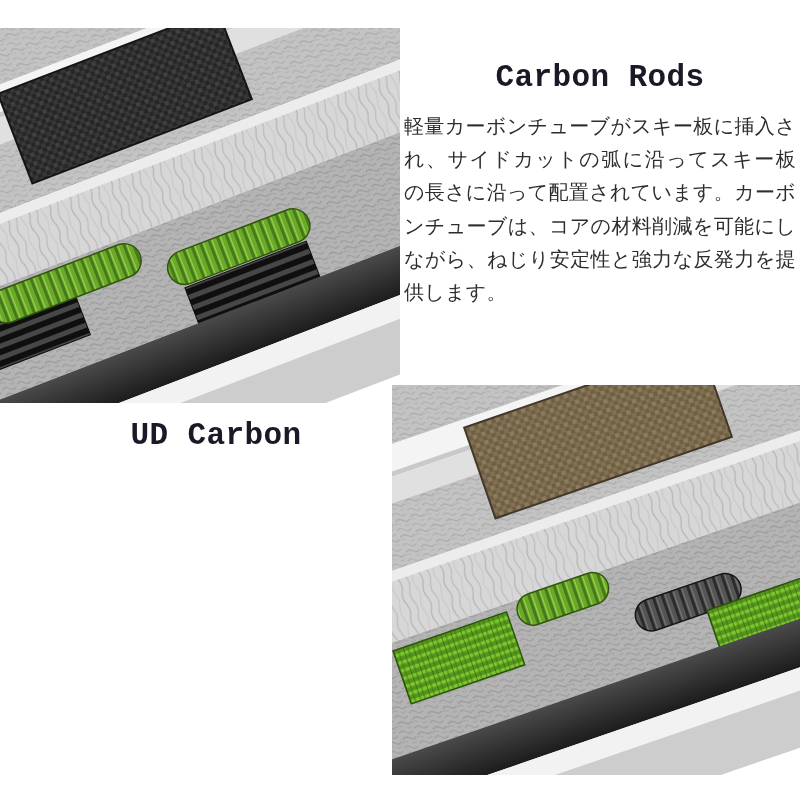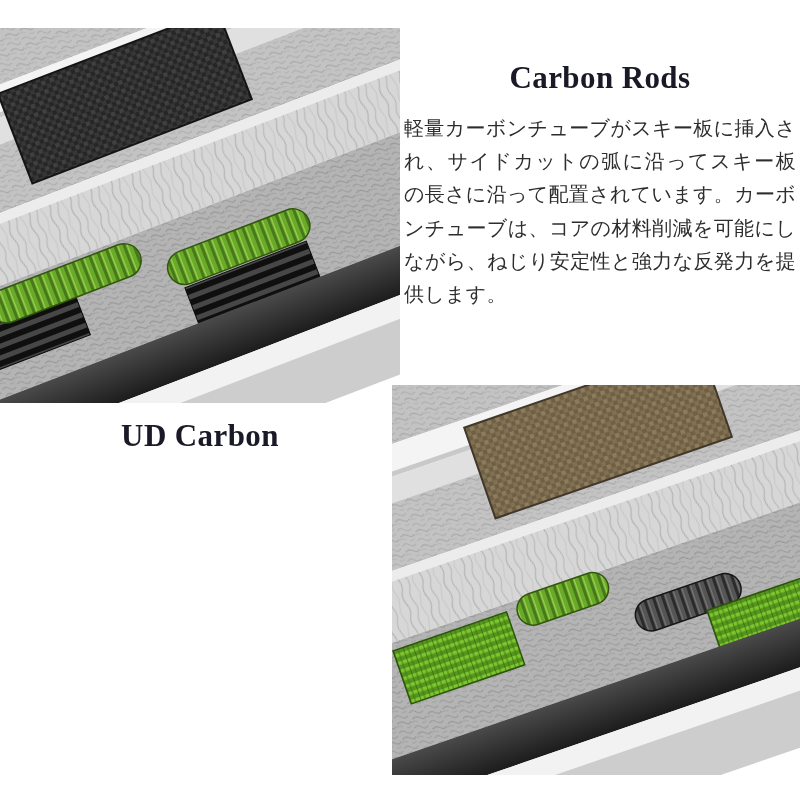--- a/index.html
+++ b/index.html
@@ -1,26 +1,26 @@
 <!DOCTYPE html>
 <html><head>
 <meta charset="utf-8">
 <style>
   html,body{margin:0;padding:0;background:#ffffff;}
   .canvas{
     position:relative;width:800px;height:800px;background:#ffffff;overflow:hidden;
-    font-family:Liberation Serif, serif;
+    font-family:Liberation Mono, monospace;
   }
   figure.illus{margin:0;padding:0;position:absolute;}
   .illus svg{display:block;width:100%;height:100%;}
   .illus-1{left:0;top:28px;width:400px;height:375px;}
   .illus-2{left:392px;top:385px;width:408px;height:390px;}
   section.text-block{position:absolute;}
   .text-1{left:404px;top:60px;width:392px;}
-  .text-2{left:4px;top:418px;width:392px;}
+  .text-2{left:20px;top:418px;width:392px;}
   .text-block h2{
     margin:0 0 16px 0;text-align:center;
     font-size:31px;font-weight:600;letter-spacing:.4px;color:#191927;
   }
   .text-block p{
     margin:0;font-size:20px;line-height:1.66;color:#2d2d2d;
     text-align:justify;letter-spacing:.3px;
   }
   .defs-holder{position:absolute;width:0;height:0;overflow:hidden;}
 </style>

